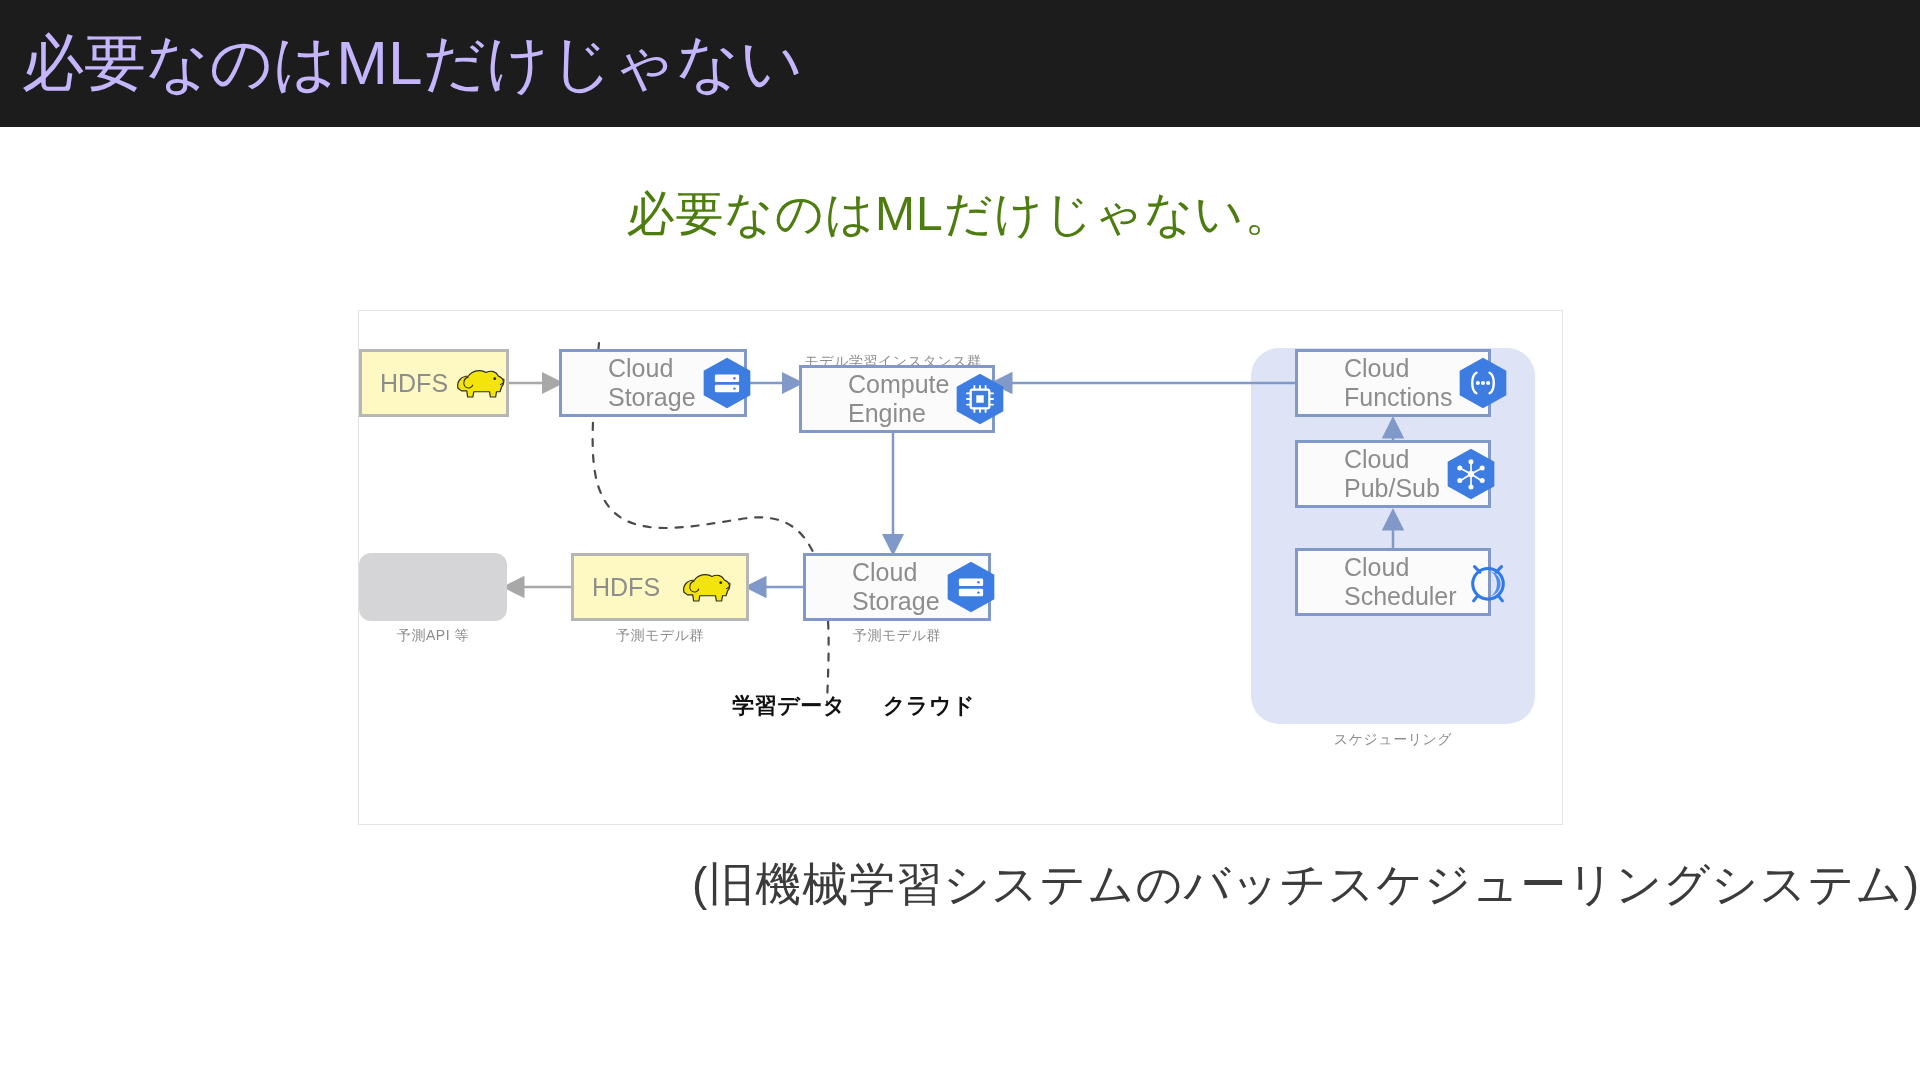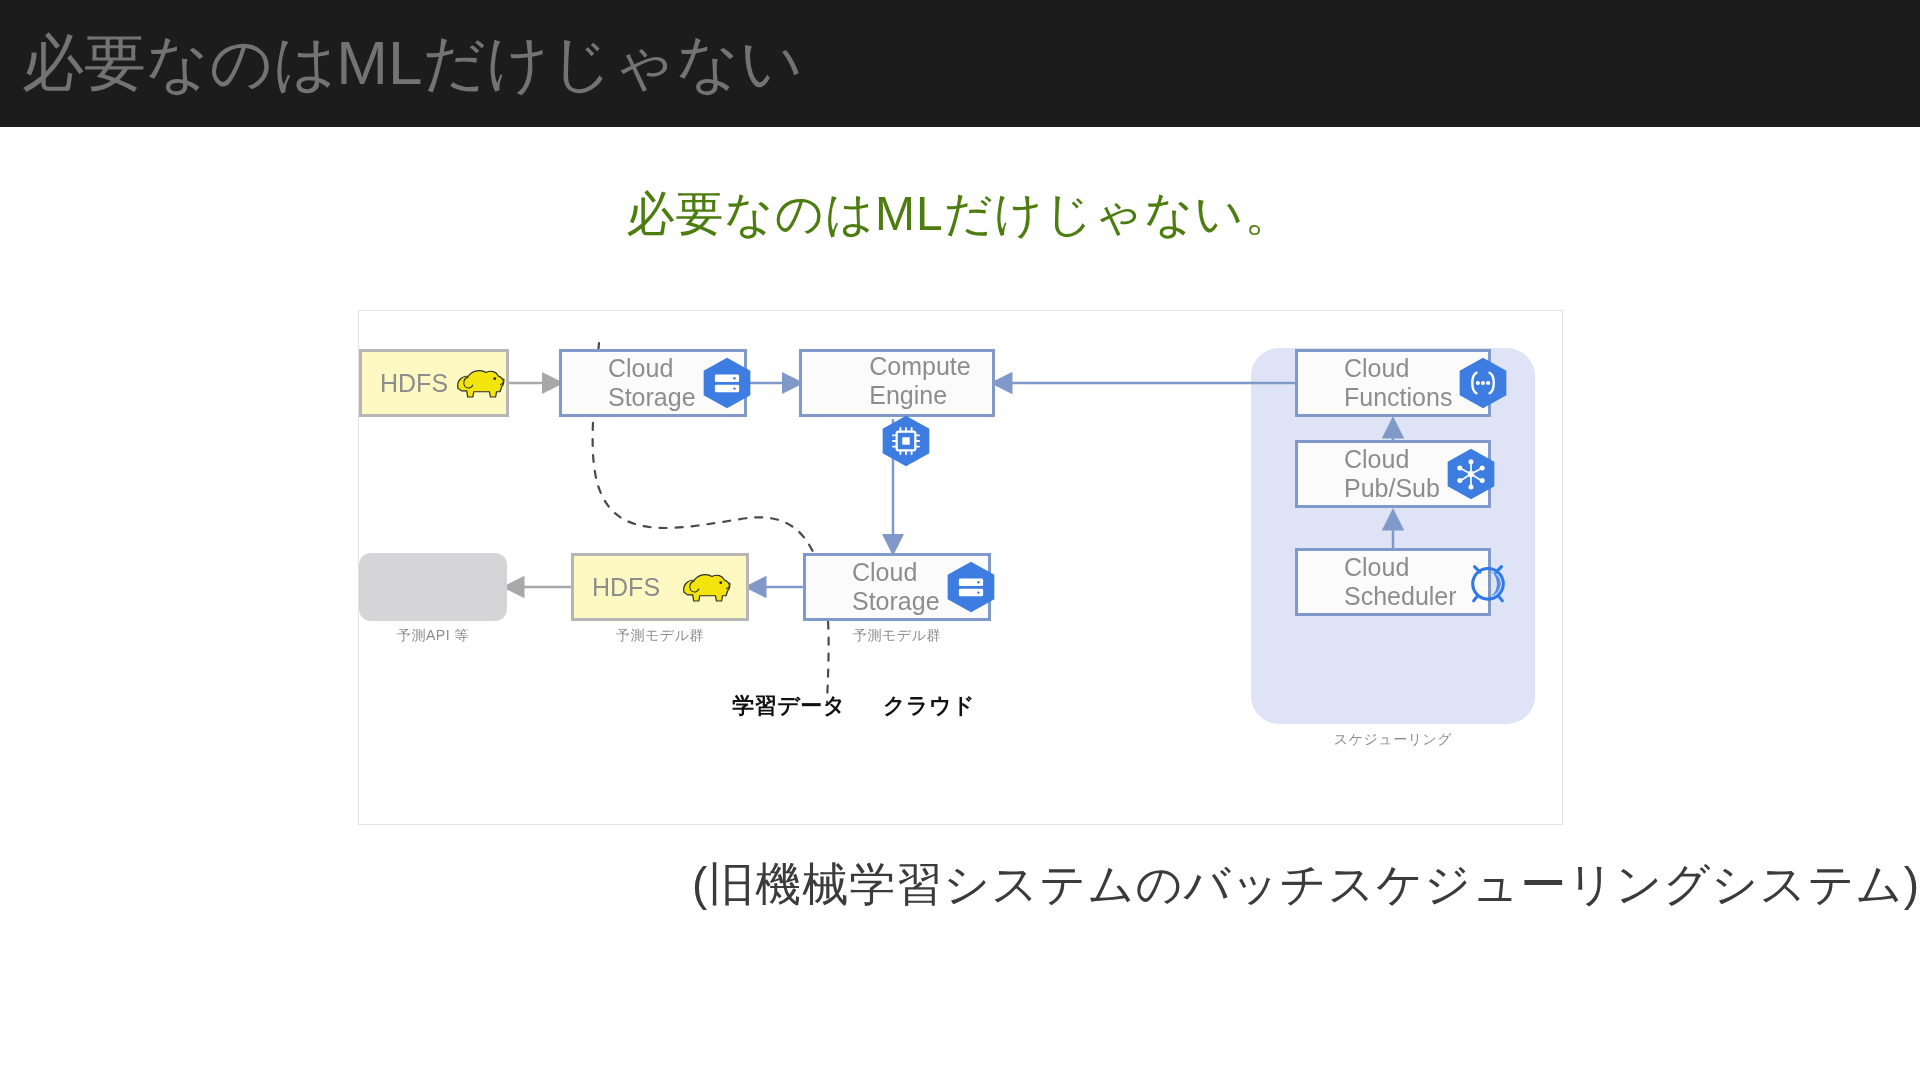--- a/index.html
+++ b/index.html
@@ -12,21 +12,21 @@
   }
 
   
   .header{
     position:absolute;left:0;top:0;width:1920px;height:127px;
     background:#1c1c1c;
   }
   .header-title{
     position:absolute;left:22px;top:14px;
     font-size:62px;line-height:98px;
-    color:#737373;
+    color:#c4b5fd;
     font-weight:400;
     letter-spacing:0px;
     white-space:nowrap;
   }
   .logo{
     position:absolute;right:42px;top:10px;width:168px;height:108px;
   }
   .logo-mark{position:absolute;left:10px;top:2px;width:150px;height:62px;}
   .logo-word{
     position:absolute;left:0;top:58px;width:168px;text-align:center;
@@ -152,21 +152,21 @@
       <svg viewBox="0 0 60 60" width="56" height="56">
         <polygon points="30,3 55,17 55,43 30,57 5,43 5,17" fill="#3d7ce0"></polygon>
         <rect x="17" y="21" width="26" height="8" rx="1.5" fill="#ffffff"></rect>
         <rect x="17" y="32" width="26" height="8" rx="1.5" fill="#ffffff"></rect>
         <circle cx="38" cy="25" r="1.3" fill="#3d7ce0"></circle>
         <circle cx="38" cy="36" r="1.3" fill="#3d7ce0"></circle>
       </svg>
     </div>
   </div>
 
-  <div class="node gcp" style="left:440px;top:38px;width:196px;height:68px;flex-direction:column;">
+  <div class="node gcp" style="left:440px;top:54px;width:196px;height:68px;">
     <div class="node-label">Compute
 Engine</div>
     <div class="node-icon">
       <svg viewBox="0 0 60 60" width="56" height="56">
         <polygon points="30,3 55,17 55,43 30,57 5,43 5,17" fill="#3d7ce0"></polygon>
         <rect x="20" y="20" width="20" height="20" rx="2" fill="none" stroke="#ffffff" stroke-width="2.4"></rect>
         <rect x="26" y="26" width="8" height="8" fill="#ffffff"></rect>
         <g stroke="#ffffff" stroke-width="2" stroke-linecap="round">
           <line x1="24" y1="16" x2="24" y2="20"></line>
             <line x1="30" y1="16" x2="30" y2="20"></line>

